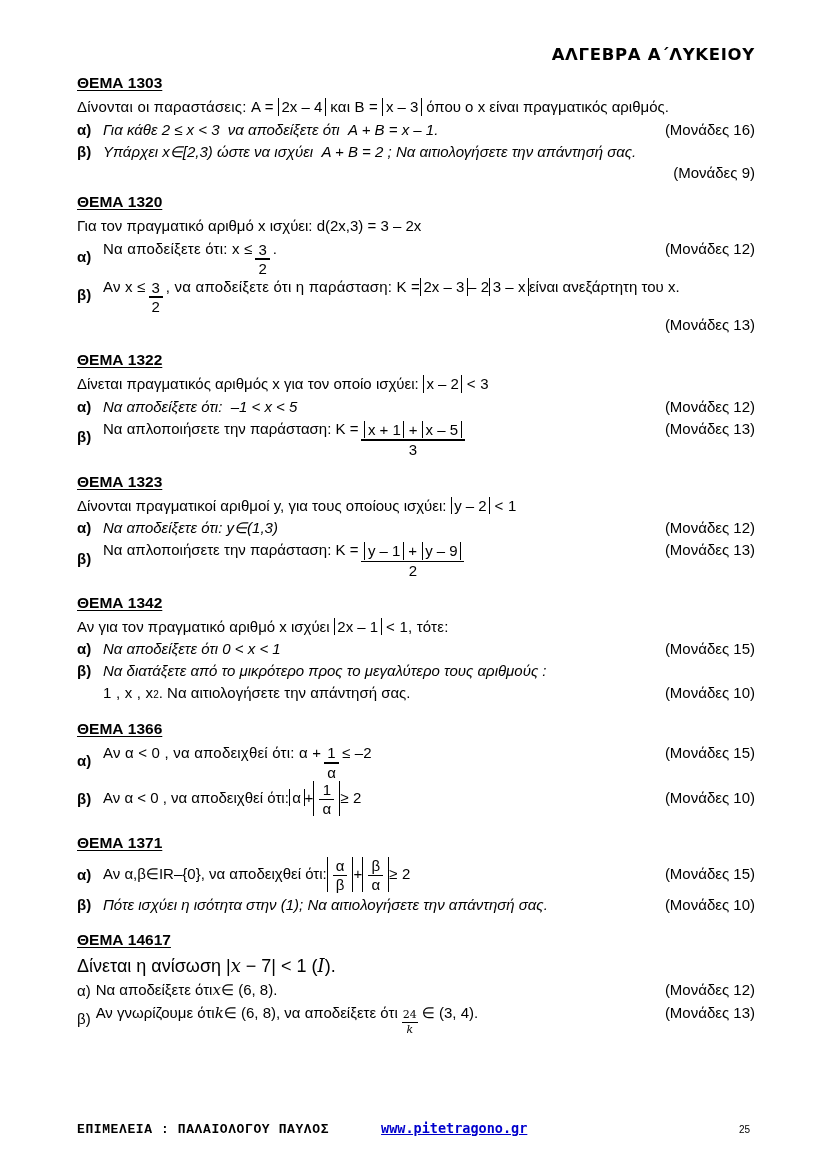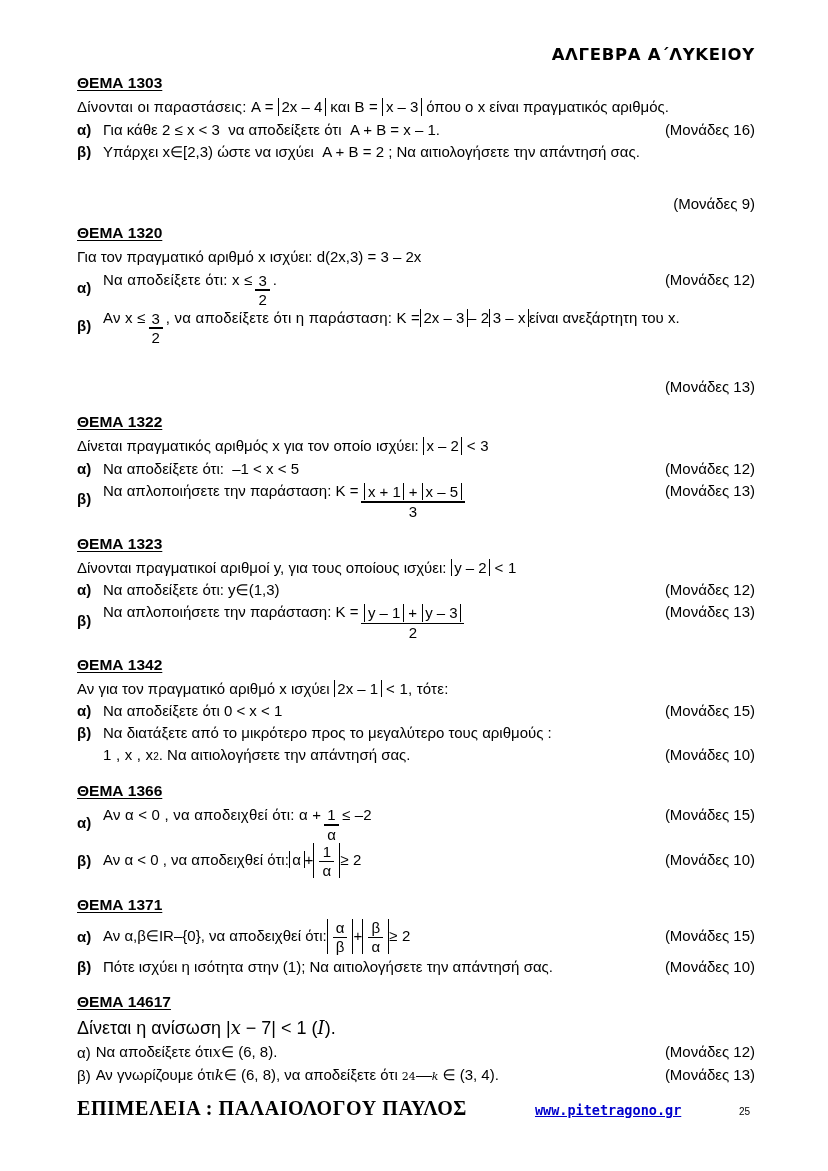--- a/index.html
+++ b/index.html
@@ -71,33 +71,32 @@
     flex: 0 0 auto;
     min-width: 20px;
     margin-right: 6px;
   }
   .item-body {
     flex: 1 1 auto;
     display: flex;
     align-items: baseline;
     flex-wrap: wrap;
   }
-  .item-text { white-space: pre-wrap; }
+  .item-text { white-space: pre-wrap; font-style: italic; }
   .units {
     flex: 0 0 auto;
     margin-left: auto;
     padding-left: 14px;
     white-space: nowrap;
     text-align: right;
   }
   .units-line {
     font-size: 15px;
     line-height: 1.45;
     text-align: right;
-    margin-top: 31px;
   }
 
   
   .math {
     font-family: "Liberation Sans", sans-serif;
     white-space: nowrap;
     letter-spacing: 0.2px;
     text-align: center;
   }
   .abs {
@@ -147,21 +146,21 @@
 
   
   .row-tall { min-height: 38px; align-items: center; }
   .row-tall .item-label { align-self: center; }
 
   
   .tex { font-size: 18px; line-height: 1.45; }
   .tex i { font-family: "DejaVu Serif", serif; font-style: italic; }
   .tex-frac {
     display: inline-flex;
-    flex-direction: row;
+    flex-direction: column;
     align-items: center;
     vertical-align: middle;
     margin: 0 4px;
     font-family: "DejaVu Serif", serif;
   }
   .tex-frac .num { font-size: 11px; line-height: 1.05; font-style: normal; }
   .tex-frac .bar { height: 1.1px; background: #000; width: 100%; min-width: 16px; margin: 1px 0; }
   .tex-frac .den { font-size: 11px; line-height: 1.05; font-style: italic; }
 
   .plain-item {
@@ -179,33 +178,34 @@
   
   .footer {
     position: absolute;
     left: 77px;
     right: 60px;
     top: 1097px;
     display: flex;
     align-items: baseline;
   }
   .footer-credit {
-    font-family: Liberation Serif, serif;
+    font-family: Liberation Mono, monospace;
     font-weight: bold;
-    font-size: 20px;
+    font-size: 13px;
     letter-spacing: 0.6px;
     white-space: nowrap;
+    margin-top: 25px;
   }
   .footer-link {
     font-family: "DejaVu Sans Mono", monospace;
     font-weight: bold;
     font-size: 13.5px;
     color: #0000cc;
     text-decoration: underline;
-    margin-left: 68px;
+    margin-left: 52px;
   }
   .footer-page {
     font-family: Liberation Sans, sans-serif;
     font-size: 10px;
     margin-left: auto;
     padding-right: 18px;
   }
 </style>
 </head>
 <body>
@@ -314,21 +314,21 @@
         <span class="item-body">
           <span class="item-text">Να αποδείξετε ότι: y∈(1,3)</span>
           <span class="units">(Μονάδες 12)</span>
         </span>
       </div>
       <div class="item row-tall">
         <span class="item-label">β)</span>
         <span class="item-body">
           <span>Να απλοποιήσετε την παράσταση:  K = </span>
           <span class="frac frac-wide">
-            <span class="num"><span class="abs">y – 1</span><span class="math"> + </span><span class="abs">y – 3</span></span>
+            <span class="num"><span class="abs">y – 1</span><span class="math"> + </span><span class="abs">y – 9</span></span>
             <span class="bar"></span>
             <span class="den">2</span>
           </span>
           <span class="units">(Μονάδες 13)</span>
         </span>
       </div>
     </div>
 
     <div class="gap-md"></div>
 

